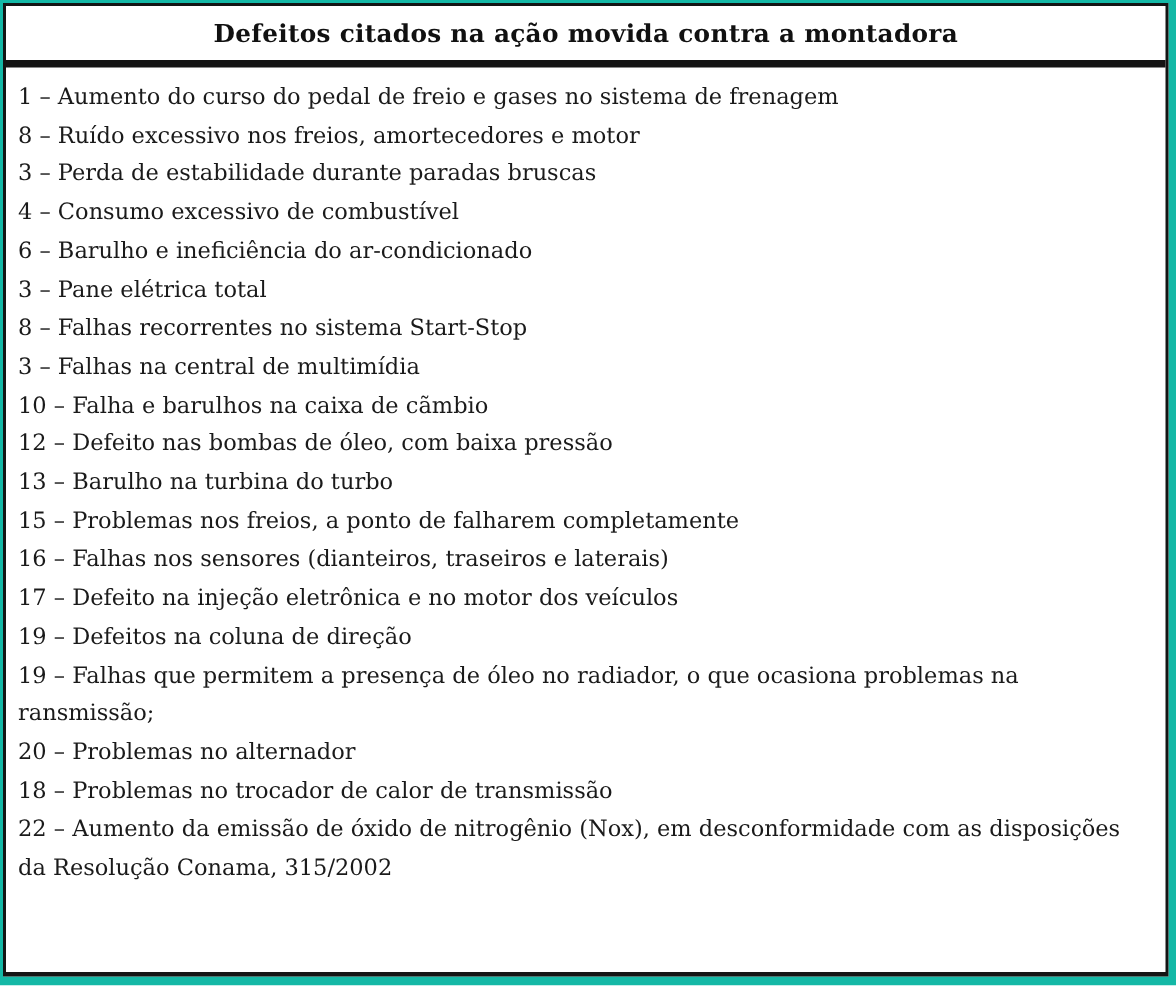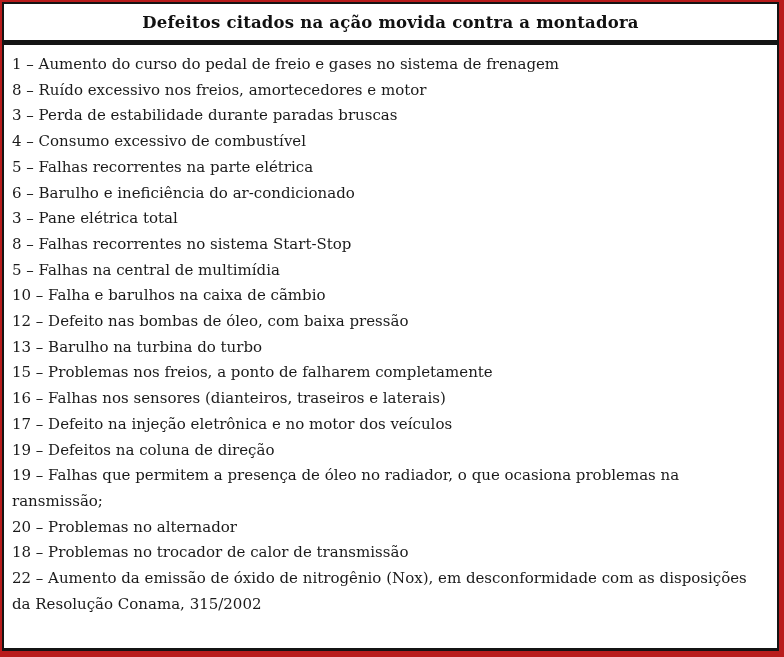--- a/index.html
+++ b/index.html
@@ -4,21 +4,21 @@
 <style>
   html, body {
     margin: 0;
     padding: 0;
     background: #ffffff;
   }
   .sheet {
     position: relative;
     width: 784px;
     height: 657px;
-    background: #b91c1c;
+    background: #14b8a6;
     font-family: "DejaVu Serif", "Liberation Serif", serif;
     color: #1a1a1a;
     overflow: hidden;
   }
   .table {
     position: absolute;
     left: 2px;
     top: 2px;
     width: 777px;
     height: 649px;
@@ -53,25 +53,24 @@
 
 <div class="sheet">
   <div class="table">
     <div class="title-row">Defeitos citados na ação movida contra a montadora</div>
     <div class="list">
 
     <div class="row">1 – Aumento do curso do pedal de freio e gases no sistema de frenagem</div>
         <div class="row">8 – Ruído excessivo nos freios, amortecedores e motor</div>
         <div class="row">3 – Perda de estabilidade durante paradas bruscas</div>
         <div class="row">4 – Consumo excessivo de combustível</div>
-        <div class="row">5 – Falhas recorrentes na parte elétrica</div>
         <div class="row">6 – Barulho e ineficiência do ar-condicionado</div>
         <div class="row">3 – Pane elétrica total</div>
         <div class="row">8 – Falhas recorrentes no sistema Start-Stop</div>
-        <div class="row">5 – Falhas na central de multimídia</div>
+        <div class="row">3 – Falhas na central de multimídia</div>
         <div class="row">10 – Falha e barulhos na caixa de cãmbio</div>
         <div class="row">12 – Defeito nas bombas de óleo, com baixa pressão</div>
         <div class="row">13 – Barulho na turbina do turbo</div>
         <div class="row">15 – Problemas nos freios, a ponto de falharem completamente</div>
         <div class="row">16 – Falhas nos sensores (dianteiros, traseiros e laterais)</div>
         <div class="row">17 – Defeito na injeção eletrônica e no motor dos veículos</div>
         <div class="row">19 – Defeitos na coluna de direção</div>
         <div class="row">19 – Falhas que permitem a presença de óleo no radiador, o que ocasiona problemas na ransmissão;</div>
         <div class="row">20 – Problemas no alternador</div>
         <div class="row">18 – Problemas no trocador de calor de transmissão</div>

